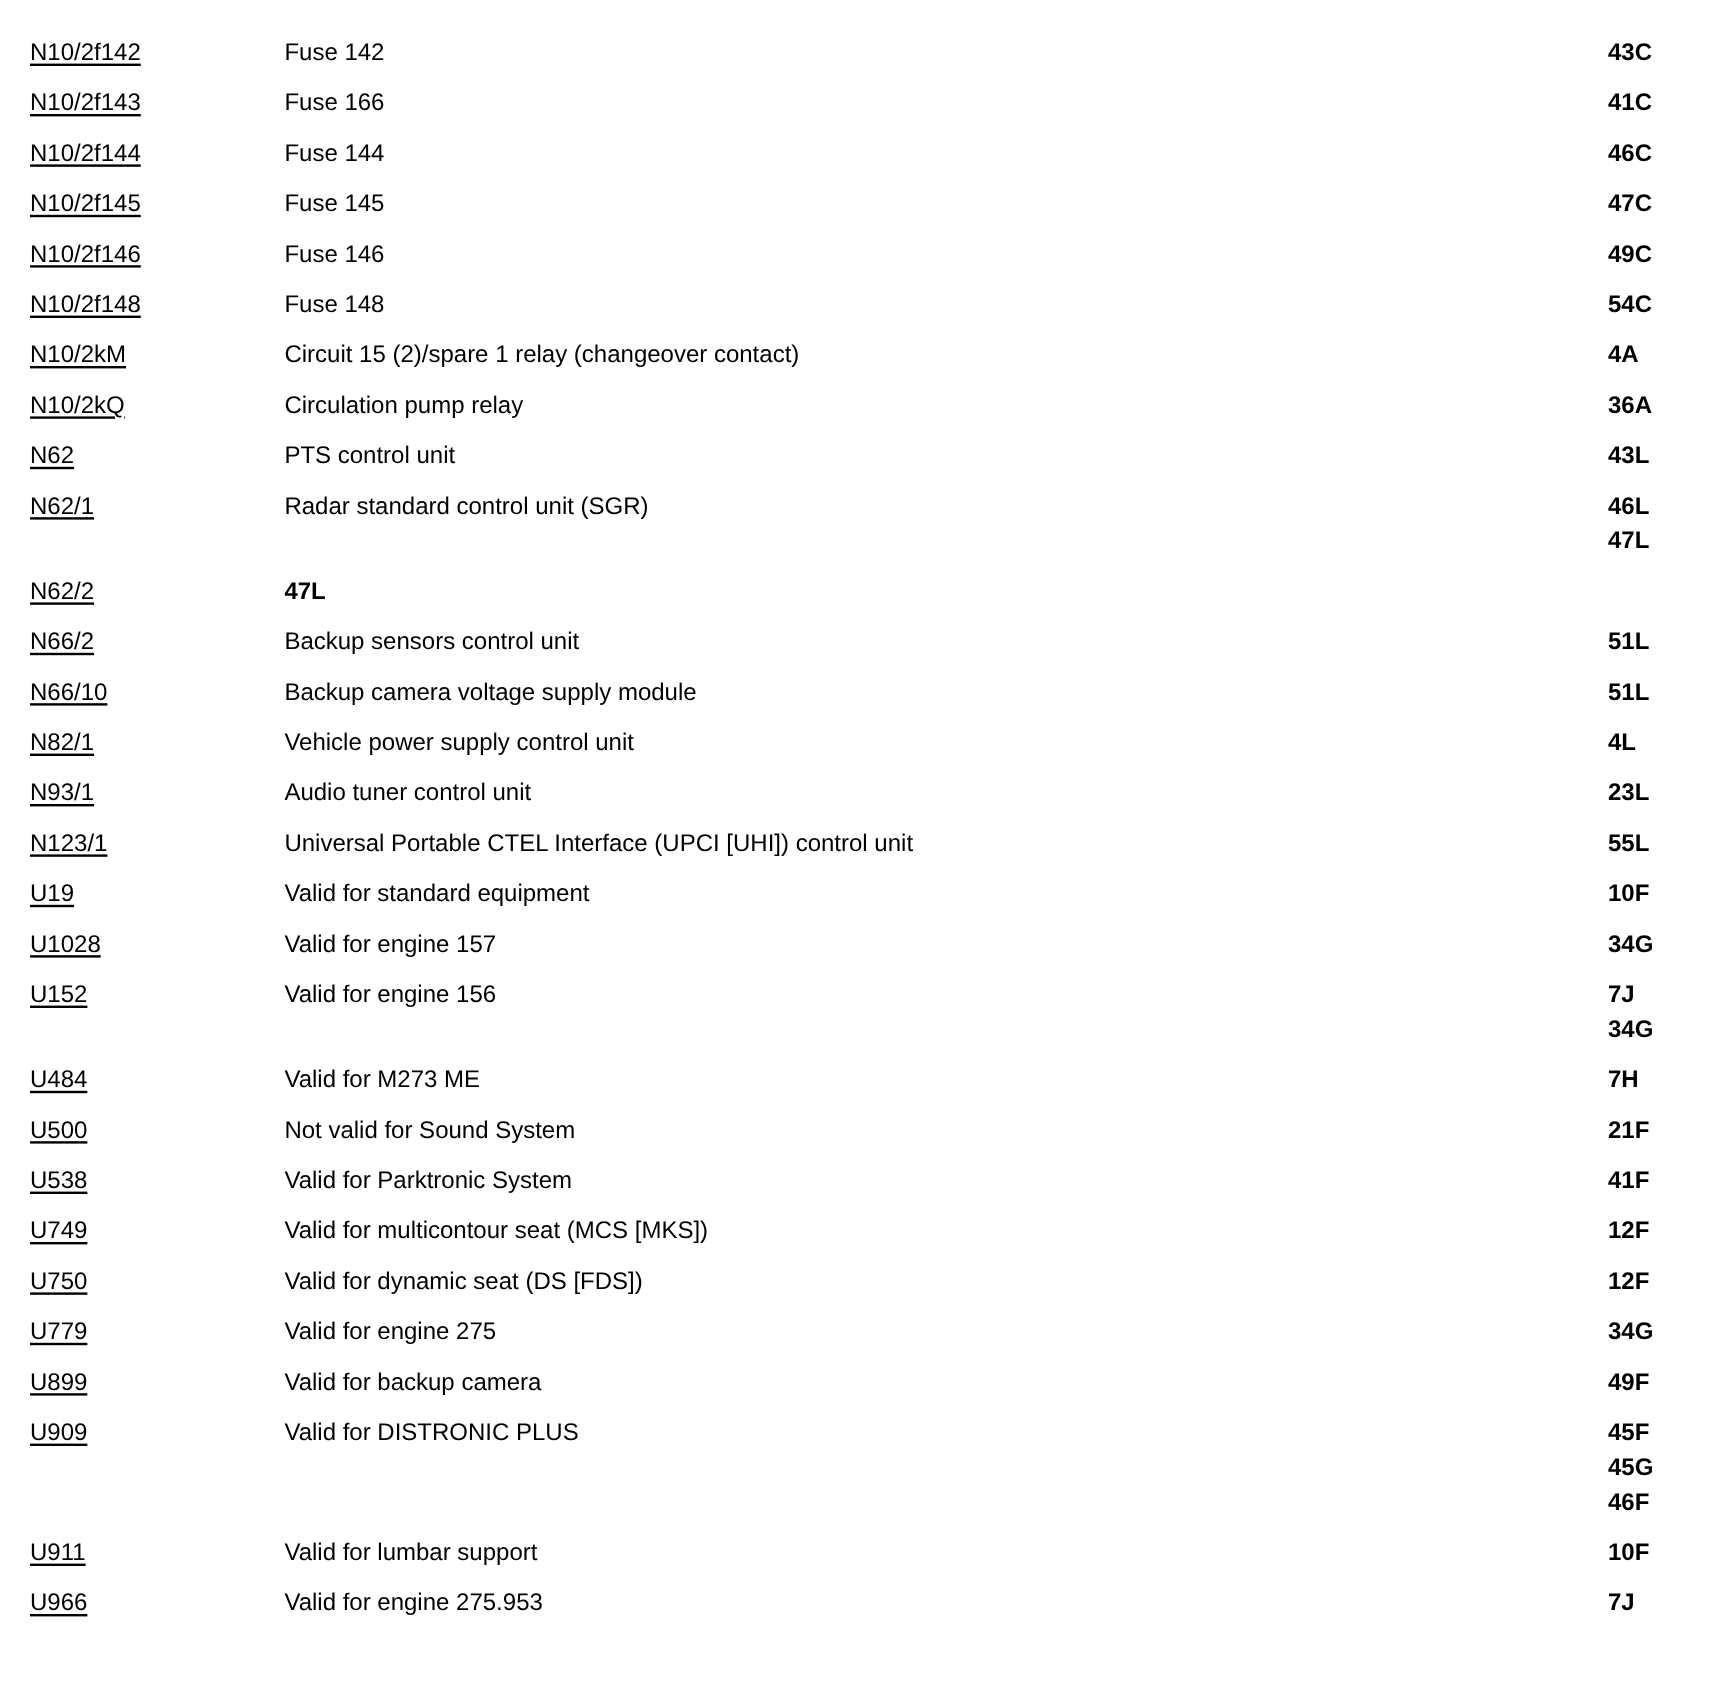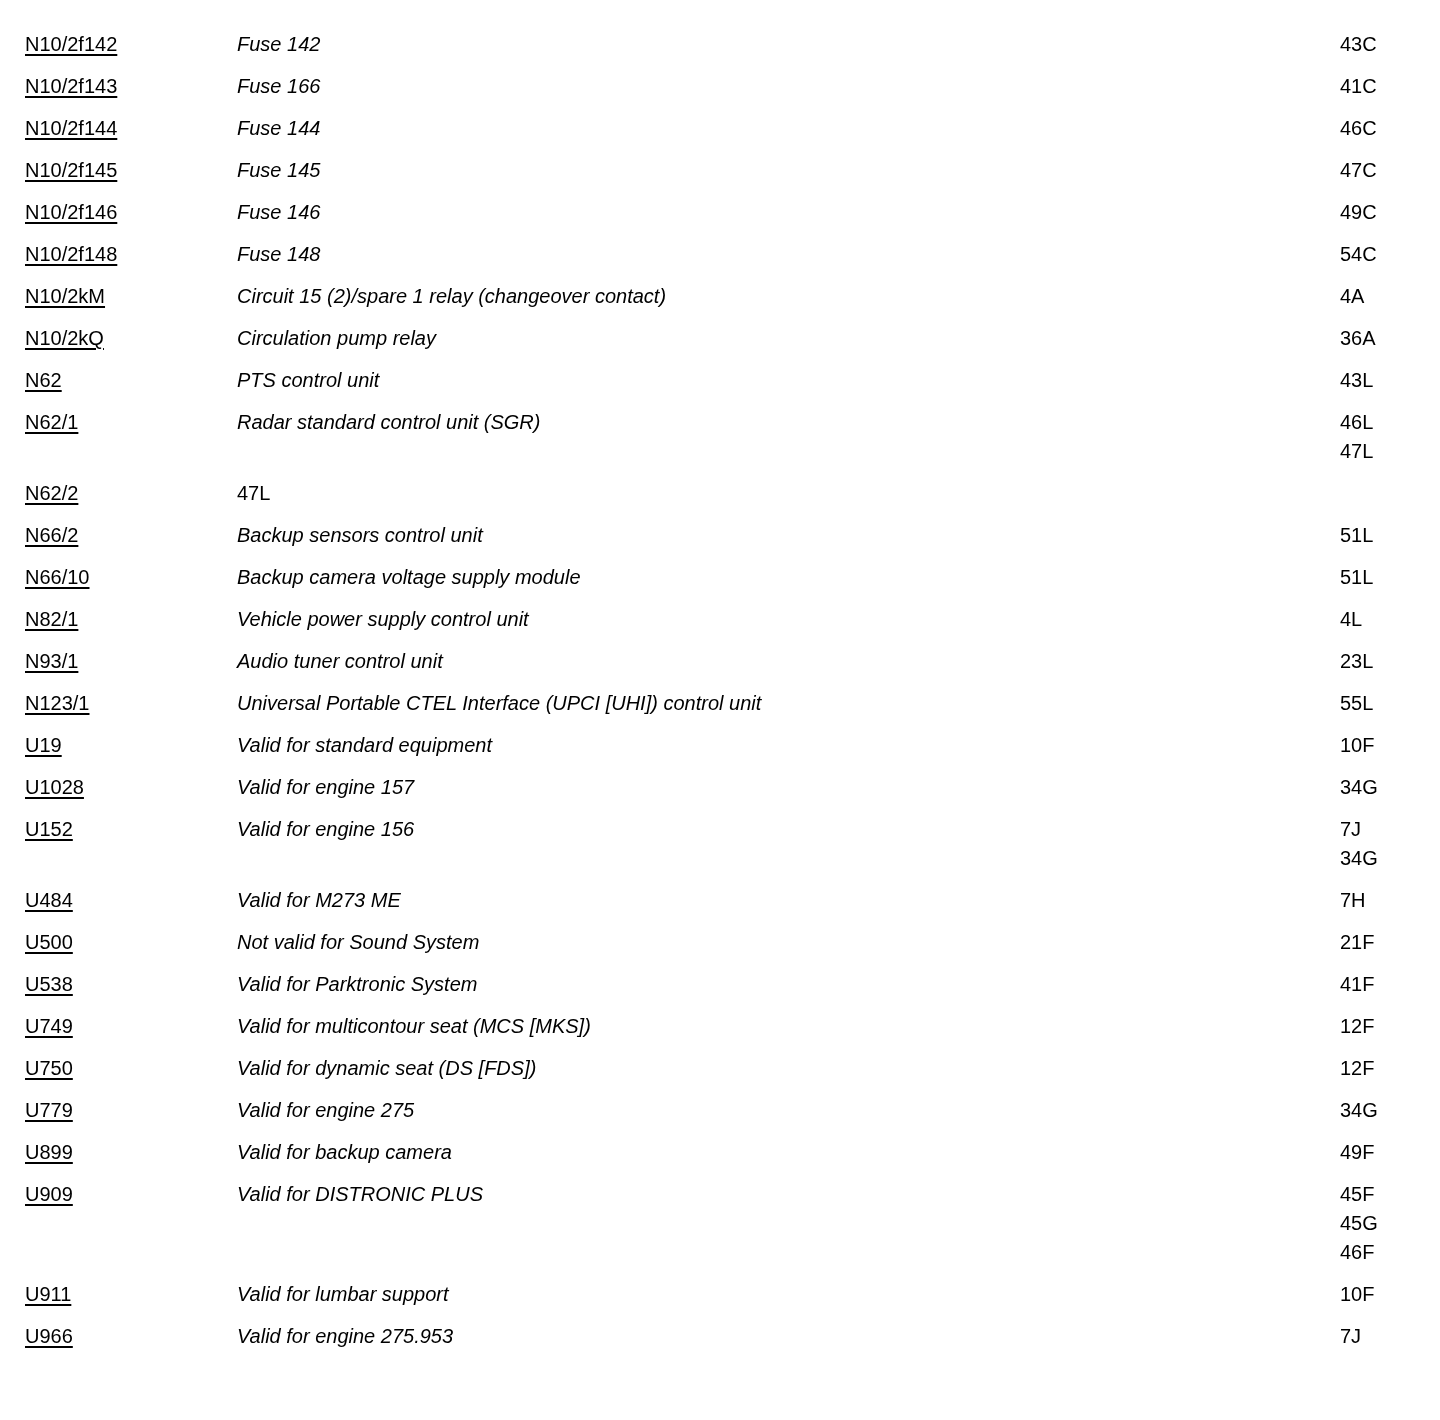--- a/index.html
+++ b/index.html
@@ -29,27 +29,27 @@
   }
   .code {
     color: #000000;
     text-decoration: underline;
     text-underline-offset: 3px;
     cursor: pointer;
     white-space: nowrap;
   }
   .desc {
     white-space: nowrap;
-    font-style: italic;
   }
   .refs {
     white-space: nowrap;
   }
   .refs .ref-line {
     display: block;
+    font-weight: bold;
   }
 </style>
 </head>
 <body>
 
 <div class="legend-table" id="legend-table">
     <div class="row">
       <a class="code">N10/2f142</a>
       <div class="desc">Fuse 142</div>
       <div class="refs">

